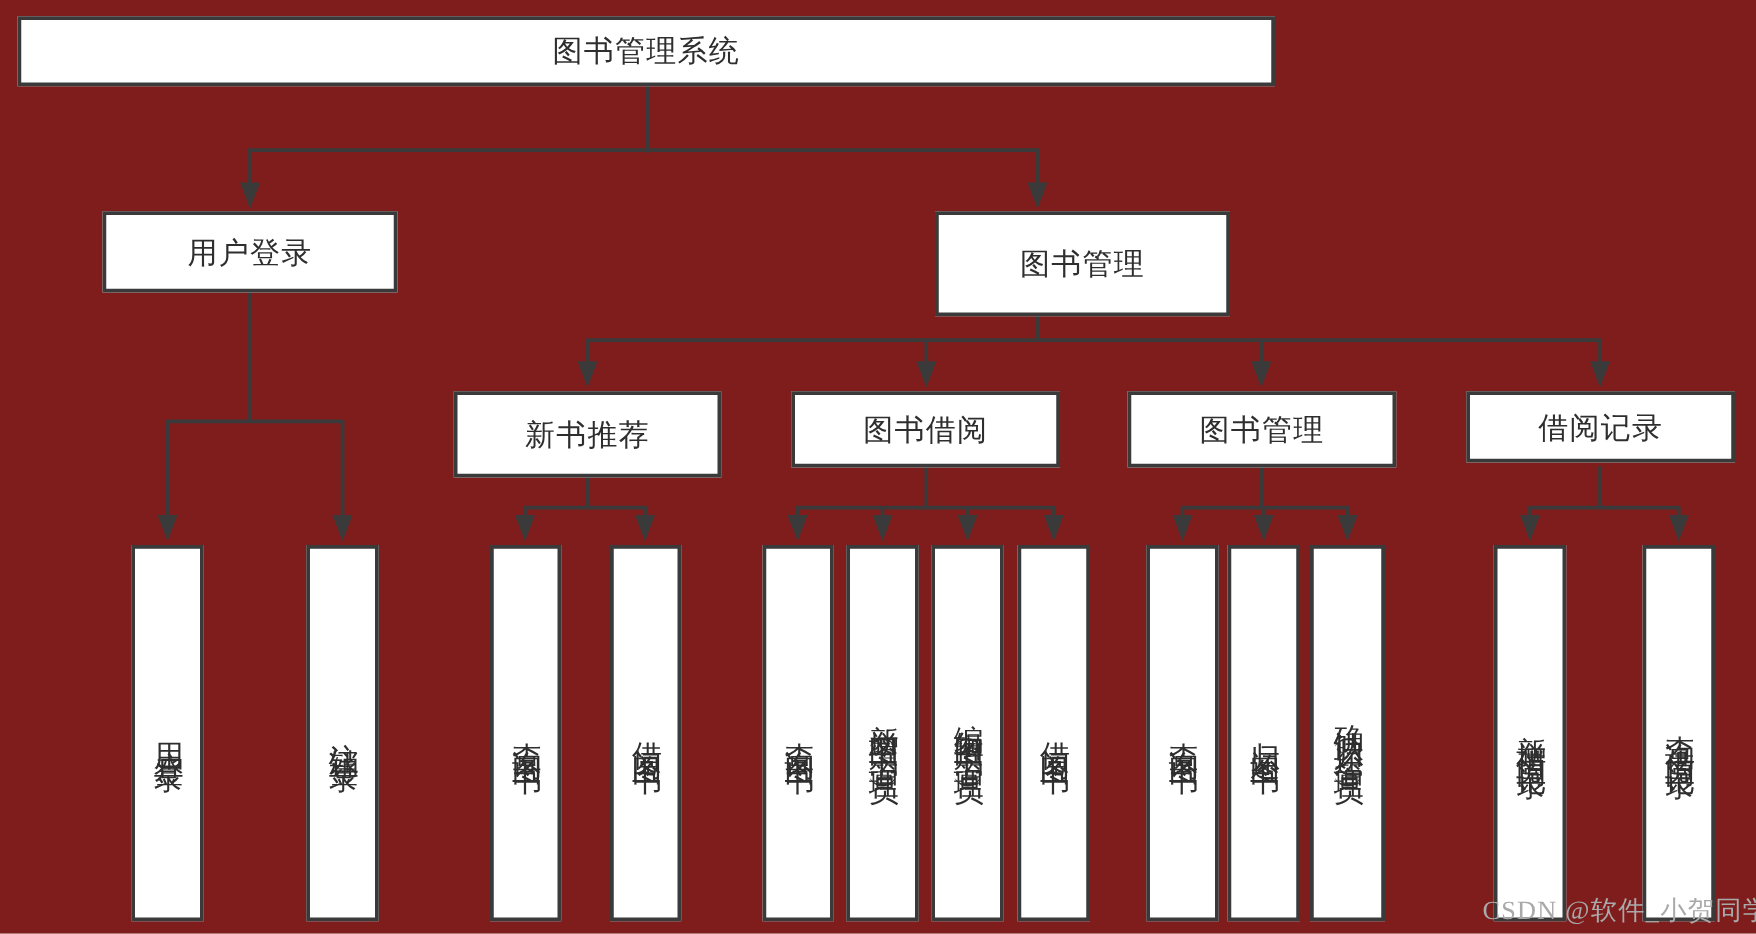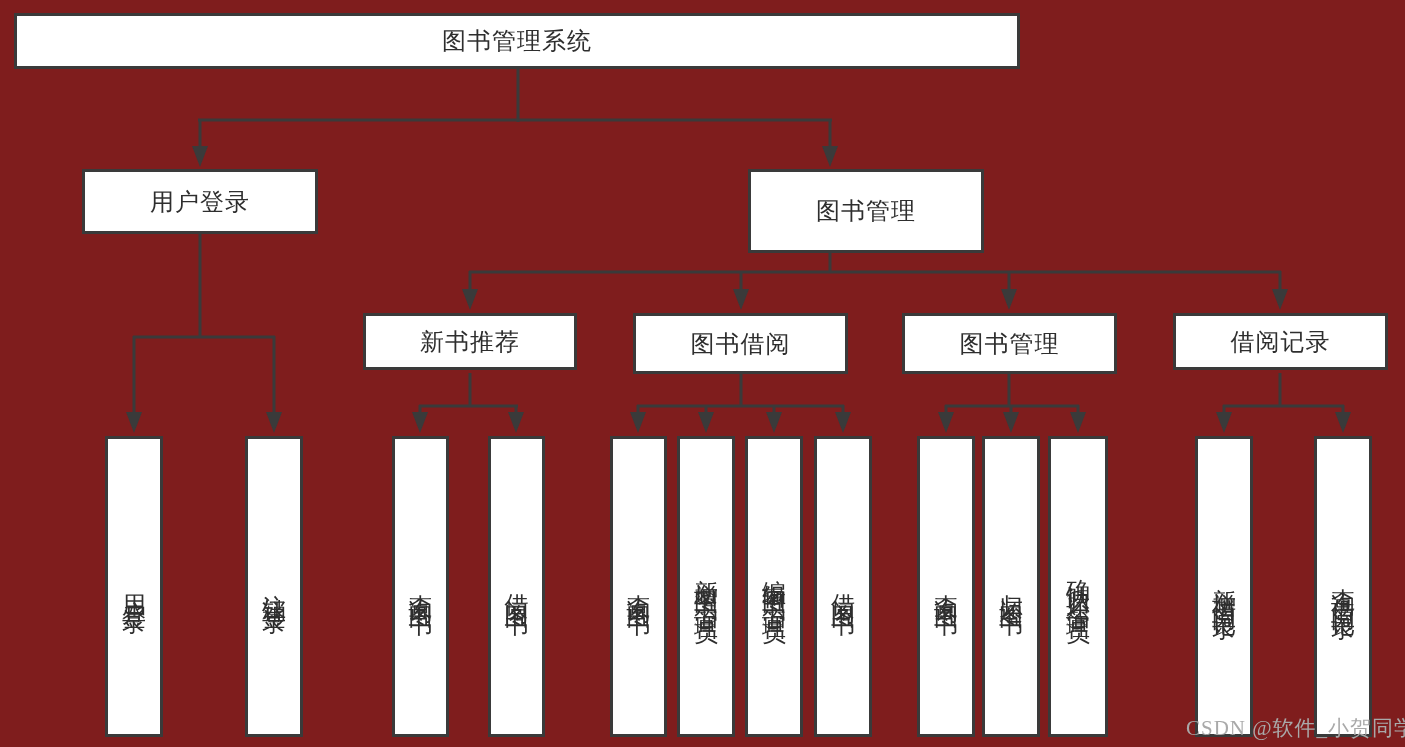--- a/index.html
+++ b/index.html
@@ -123,21 +123,21 @@
     <span>图书管理系统</span>
   </div>
 
   <div class="node h" style="left:82px; top:169px; width:236px; height:65px;">
     <span>用户登录</span>
   </div>
   <div class="node h" style="left:748px; top:169px; width:236px; height:84px;">
     <span>图书管理</span>
   </div>
 
-  <div class="node h" style="left:363px; top:313px; width:214px; height:57px;">
+  <div class="node h" style="left:363px; top:313px; width:214px; height:69px;">
     <span>新书推荐</span>
   </div>
   <div class="node h" style="left:633px; top:313px; width:215px; height:61px;align-items:center;">
     <span>图书借阅</span>
   </div>
   <div class="node h" style="left:902px; top:313px; width:215px; height:61px;">
     <span>图书管理</span>
   </div>
   <div class="node h" style="left:1173px; top:313px; width:215px; height:57px;">
     <span>借阅记录</span>

